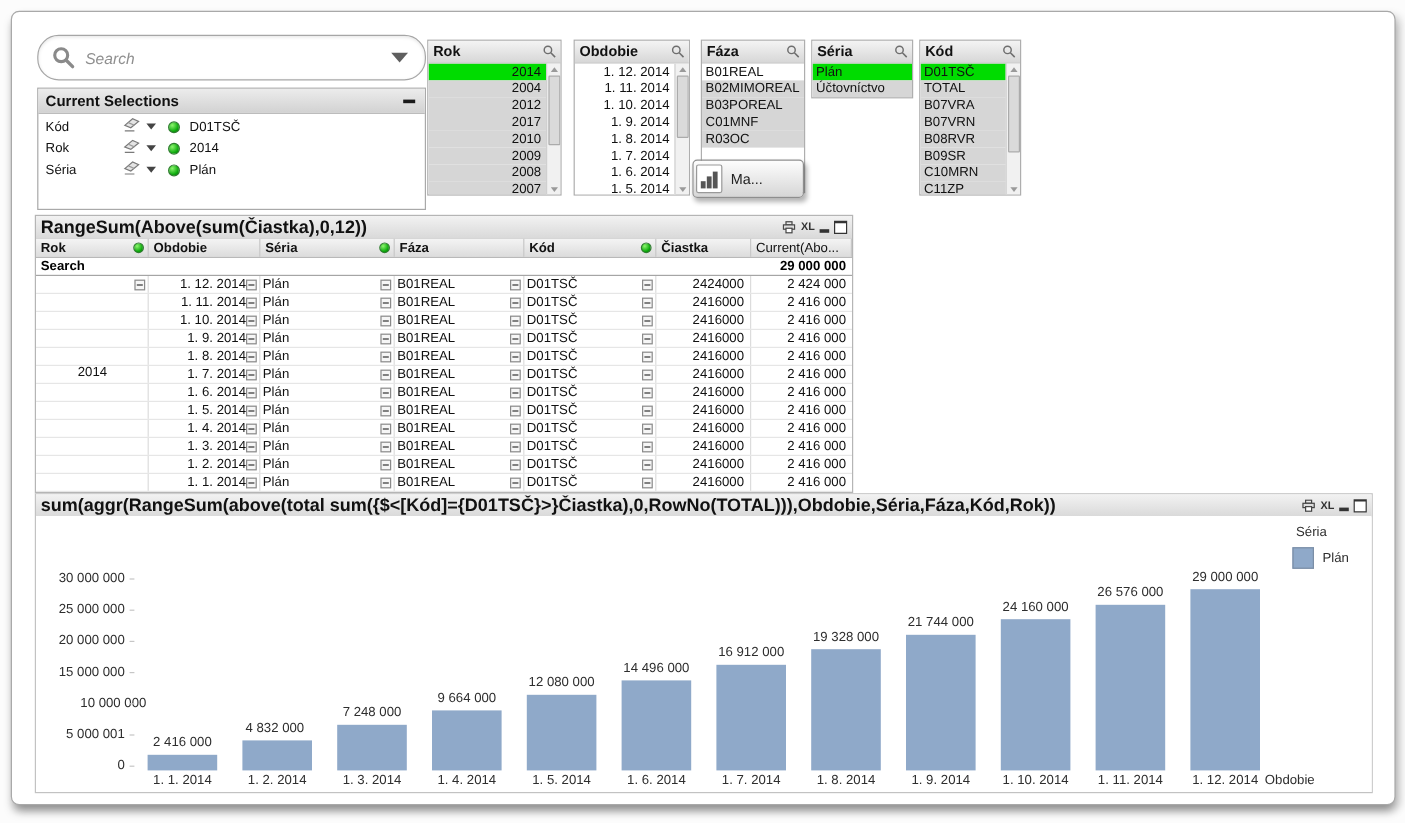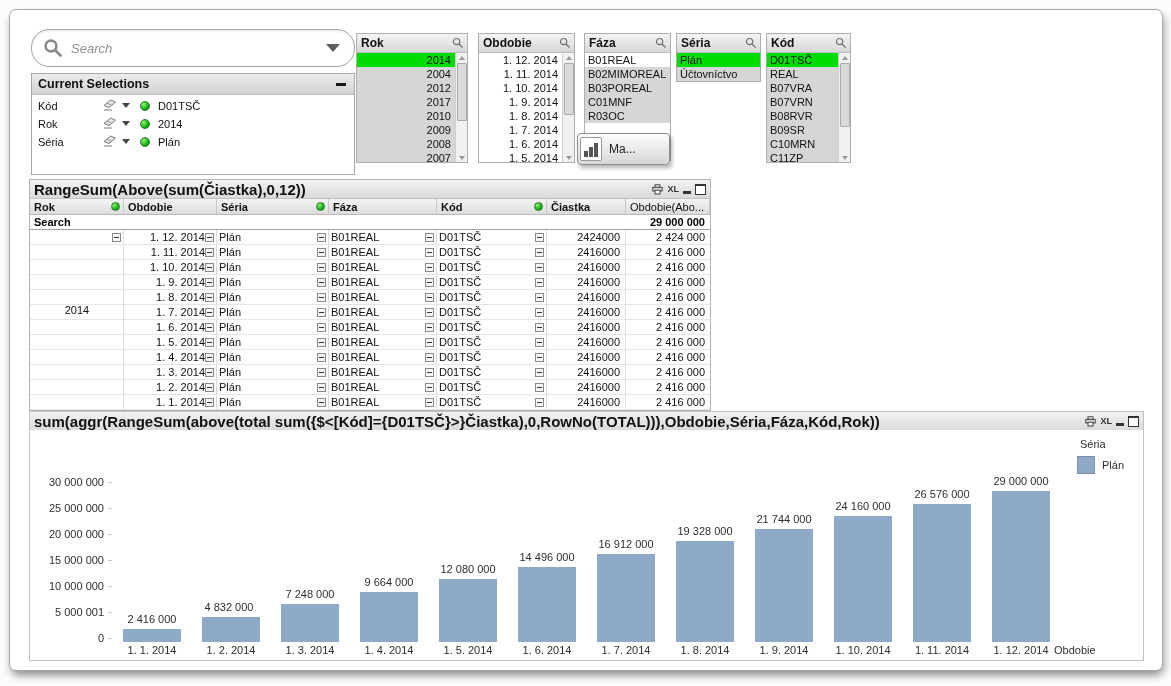--- a/index.html
+++ b/index.html
@@ -249,21 +249,21 @@
   <div class="listbox has-scroll" style="left:756px;top:23px;width:83px;height:128px;">
     <div class="lb-caption">
       <span class="lb-title">Kód</span>
       <svg class="lb-mag" width="12" height="12" viewBox="0 0 12 12">
           <circle cx="4.6" cy="4.6" r="3.1" fill="none" stroke="#6e6e6e" stroke-width="1.2"></circle>
           <line x1="7" y1="7" x2="10.6" y2="10.6" stroke="#6e6e6e" stroke-width="1.3"></line>
         </svg>
     </div>
     <div class="lb-items">
         <div class="lb-item st-selected">D01TSČ</div>
-        <div class="lb-item st-excluded">REAL</div>
+        <div class="lb-item st-excluded">TOTAL</div>
         <div class="lb-item st-excluded">B07VRA</div>
         <div class="lb-item st-excluded">B07VRN</div>
         <div class="lb-item st-excluded">B08RVR</div>
         <div class="lb-item st-excluded">B09SR</div>
         <div class="lb-item st-excluded">C10MRN</div>
         <div class="lb-item st-excluded">C11ZP</div>
       </div>
     <div class="lb-scroll">
       <div class="sb-up">
           <i></i>
@@ -298,21 +298,21 @@
         <span class="ic-max"></span>
       </span>
     </div>
     <div id="table-head" class="t-headrow">
         <div class="t-hcell" style="width: 94px;">Rok<span class="hdot"></span></div>
         <div class="t-hcell" style="width: 93px;">Obdobie</div>
         <div class="t-hcell" style="width: 112px;">Séria<span class="hdot"></span></div>
         <div class="t-hcell" style="width: 108px;">Fáza</div>
         <div class="t-hcell" style="width: 110px;">Kód<span class="hdot"></span></div>
         <div class="t-hcell" style="width: 79px;">Čiastka</div>
-        <div class="t-hcell normal" style="width: 84px;">Obdobie(Abo...</div>
+        <div class="t-hcell normal" style="width: 84px;">Current(Abo...</div>
       </div>
     <div class="t-total">
       <span class="tl">Search</span>
       <span class="sp"></span>
       <span class="tv">29 000 000</span>
     </div>
     <div id="table-rows">
         <div class="t-row">
           <div class="t-cell" style="width: 94px;">
             <span class="cicon ml-auto"></span>
@@ -593,21 +593,21 @@
       </span>
       <span class="xlabel">Obdobie</span>
     <div class="ylab" style="top: 45px; left: 2px;">30 000 000</div>
         <div class="ytick" style="top: 52px;"></div>
         <div class="ylab" style="top: 71px; left: 2px;">25 000 000</div>
         <div class="ytick" style="top: 78px;"></div>
         <div class="ylab" style="top: 97px; left: 2px;">20 000 000</div>
         <div class="ytick" style="top: 104px;"></div>
         <div class="ylab" style="top: 123px; left: 2px;">15 000 000</div>
         <div class="ytick" style="top: 130px;"></div>
-        <div class="ylab" style="top: 149px; left: 2px;">10 000 000</div>
+        <div class="ylab" style="top: 149px; left: 20px;">10 000 000</div>
         <div class="ytick" style="top: 156px;"></div>
         <div class="ylab" style="top: 175px; left: 2px;">5 000 001</div>
         <div class="ytick" style="top: 182px;"></div>
         <div class="ylab" style="top: 201px; left: 2px;">0</div>
         <div class="ytick" style="top: 208px;"></div>
         <div class="bar" style="left: 93px; top: 199px; height: 13px;"></div>
         <div class="bar-val" style="left: 76px; top: 183px;">2 416 000</div>
         <div class="bar-cat" style="left: 82px;">1. 1. 2014</div>
         <div class="bar" style="left: 172px; top: 187px; height: 25px;"></div>
         <div class="bar-val" style="left: 153px; top: 171px;">4 832 000</div>

